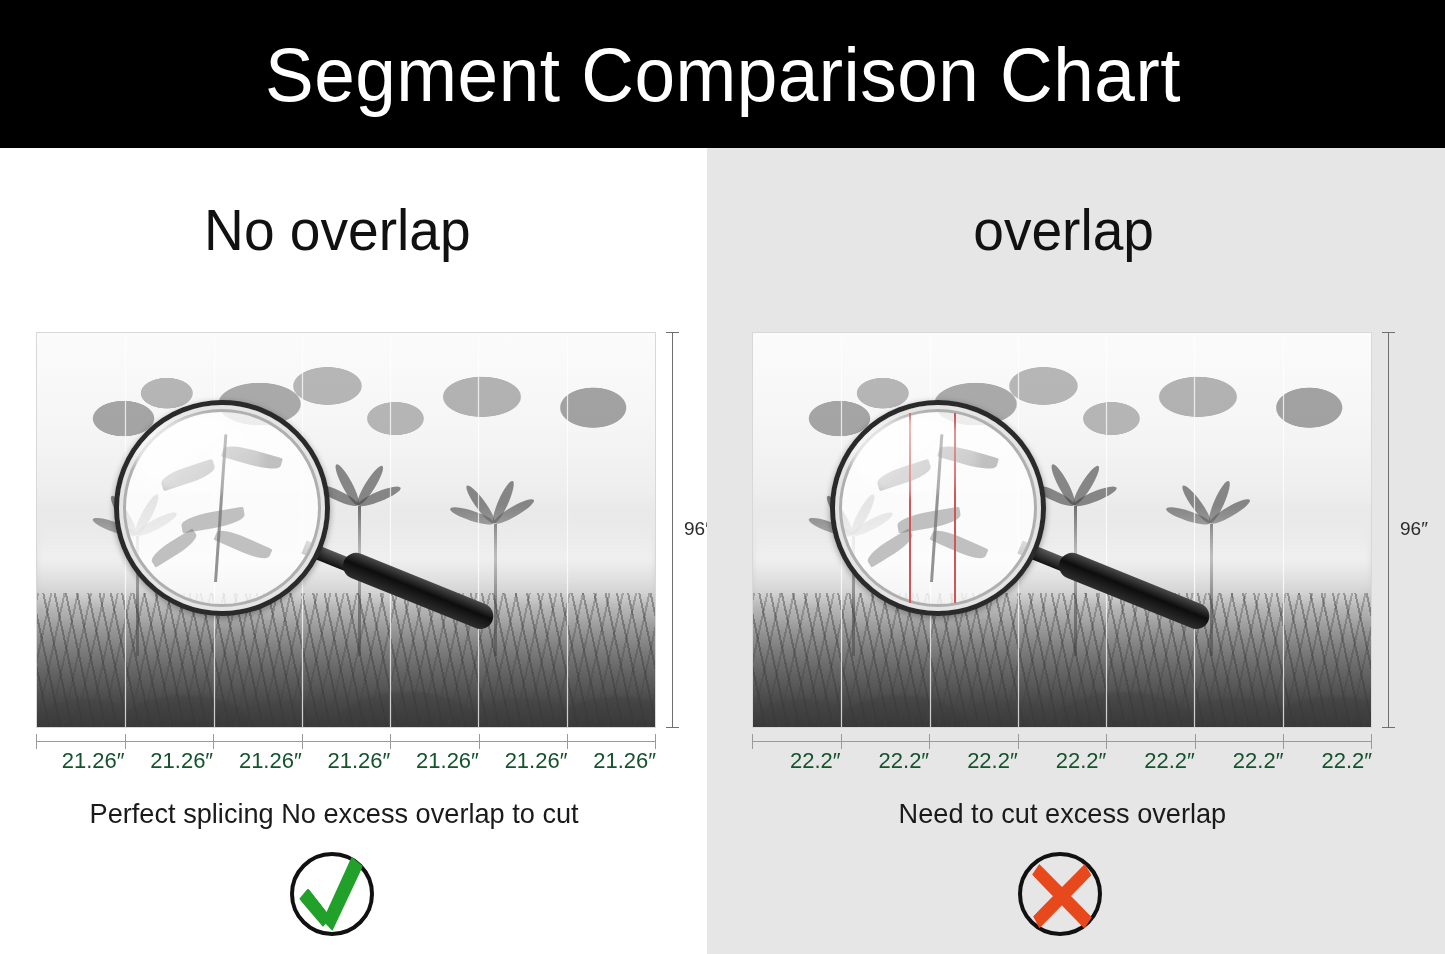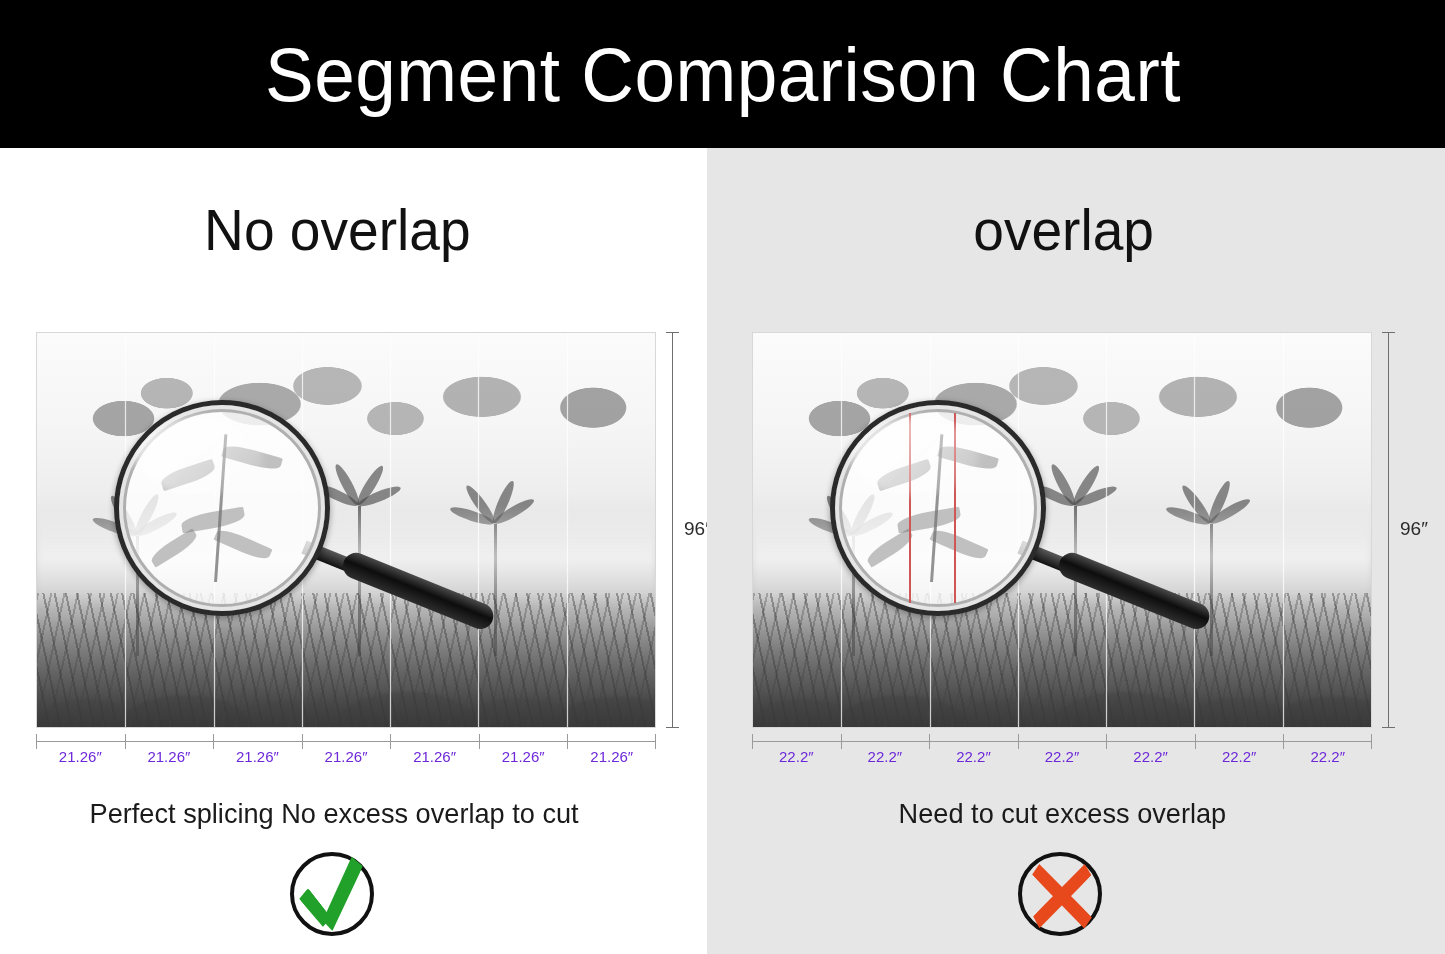--- a/index.html
+++ b/index.html
@@ -196,23 +196,23 @@
   .dim-ticks{position:absolute;left:0;top:0;width:100%;height:0;}
   .dim-ticks i{
     position:absolute;top:-7px;width:1px;height:15px;background:#9a9a9a;display:block;
   }
   .dim-labels{
     position:absolute;left:0;width:100%;
     display:flex;
   }
   .dim-labels span{
     flex:1 1 0;
-    text-align:center;
-    font-size:15px;
-    color:#6d28d9;
+    text-align:right;
+    font-size:22px;
+    color:#14532d;
     white-space:nowrap;
   }
 
   
   .caption{
     position:absolute;left:0;width:100%;
     text-align:center;
     font-size:28px;
     color:#1a1a1a;
     top:650px;

